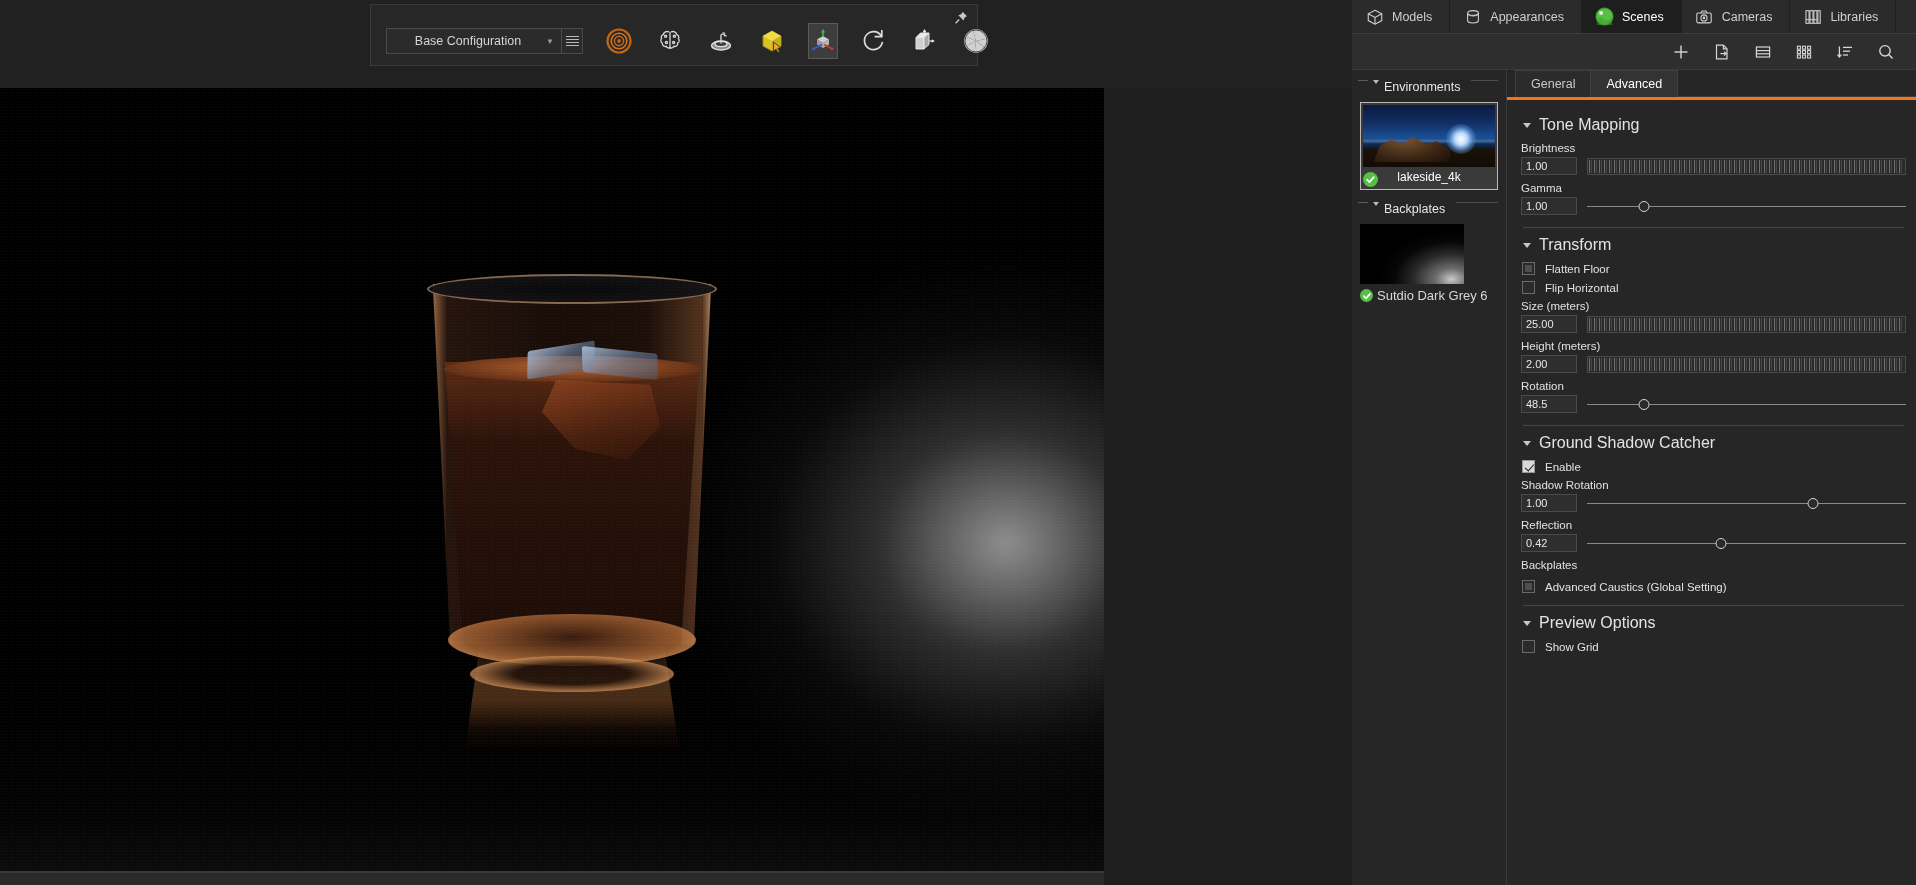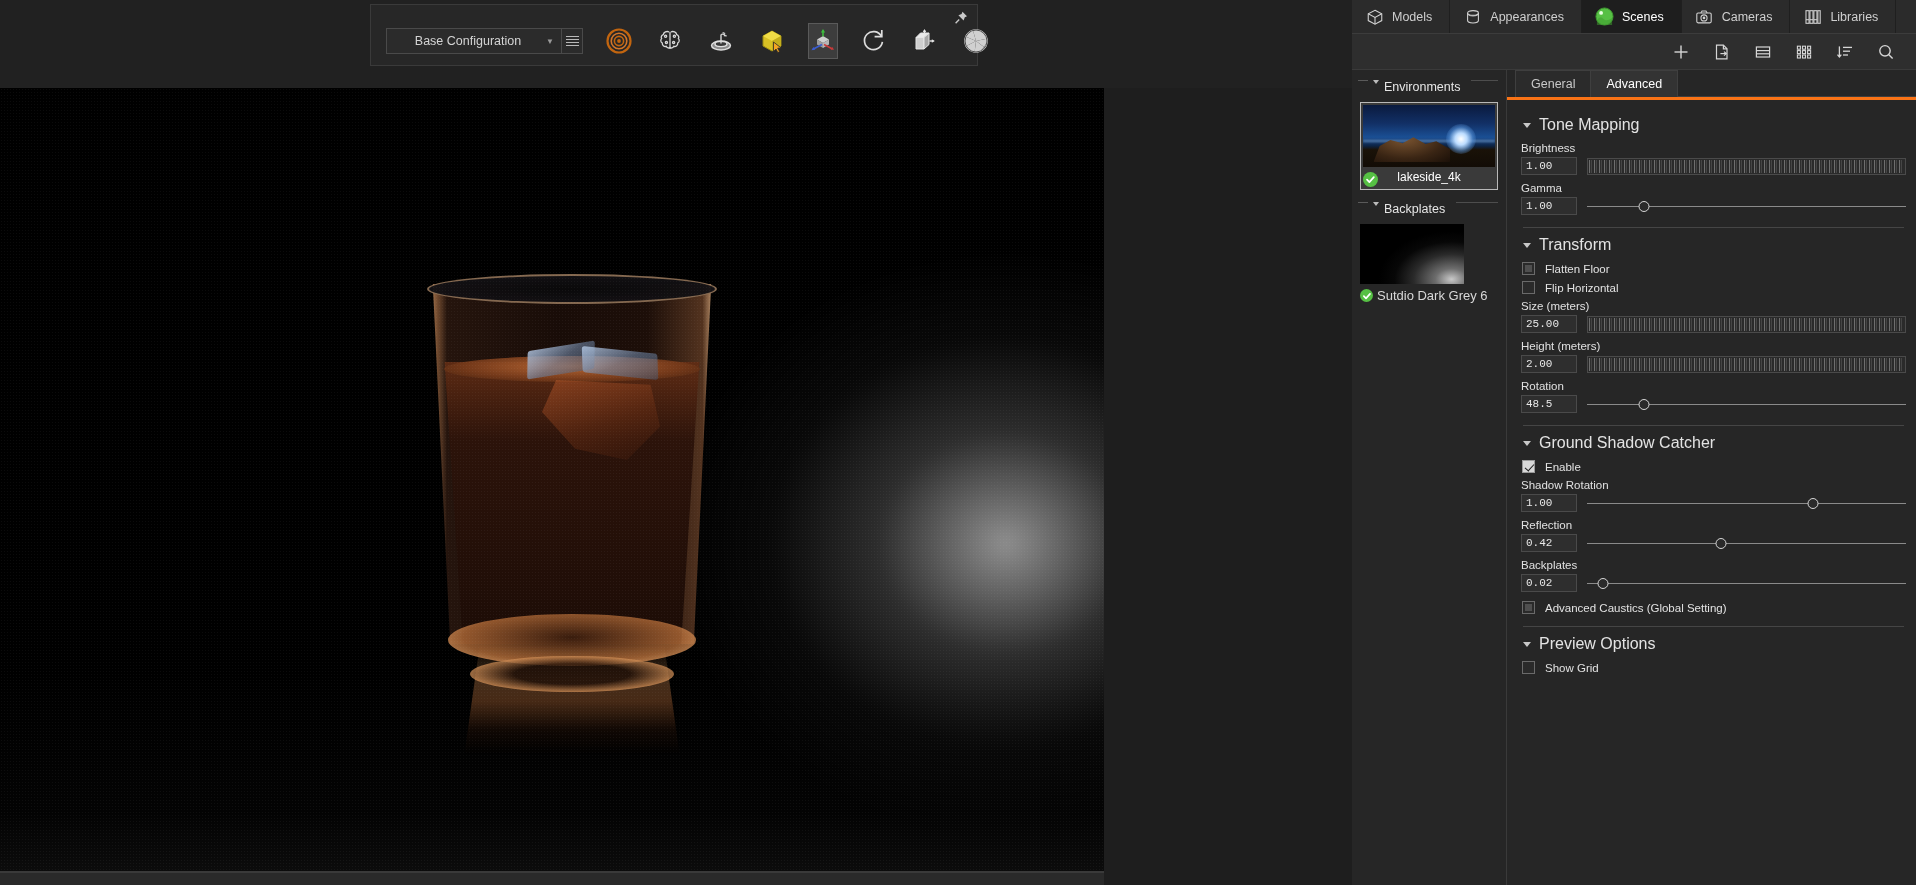--- a/index.html
+++ b/index.html
@@ -182,21 +182,21 @@
             background:#2b2b2b; border:1px solid #3f3f3f; border-bottom:none; cursor:pointer; margin-right:-1px;}
   .subtab.active { background:#333333; color:#ffffff; }
   #subtab-filler { flex:1; border-bottom:1px solid #3f3f3f; }
 
   #settings-scroll { position:absolute; left:0; top:30px; right:0; bottom:0; padding:8px 10px 0 14px; overflow:hidden; }
   .grp-head { display:flex; align-items:center; gap:8px; color:#e3e3e3; font-size:16px; margin:8px 0 8px 2px;}
   .fld-label { color:#e0e0e0; font-size:11.5px; margin:0 0 3px 0; }
   .fld-row { display:flex; align-items:center; gap:10px; margin-bottom:7px; }
   .num-in {
     width:56px; height:18px; background:#2e2e2e; border:1px solid #4a4a4a; color:#e8e8e8;
-    font-size:11px; padding:0 4px; line-height:16px; font-family:Liberation Mono, monospace;
+    font-size:11px; padding:0 4px; line-height:16px; font-family:Liberation Sans, sans-serif;
   }
   .ribbon {
     flex:1; height:17px; background:#2a2a2a; border:1px solid #4a4a4a; position:relative; overflow:hidden;
   }
   .ribbon::after {
     content:""; position:absolute; inset:1px;
     background: repeating-linear-gradient(to right,
       #6e6e6e 0px, #6e6e6e 1px, #2e2e2e 1px, #2e2e2e 2px, #454545 2px, #454545 3px, #2a2a2a 3px, #2a2a2a 5px);
   }
   .slider { flex:1; height:14px; position:relative; display:flex; align-items:center; }
@@ -618,27 +618,20 @@
           <div class="fld-label">Reflection</div>
           <div class="fld-row">
             <input class="num-in" value="0.42" style="">
             <div class="slider">
               <div class="track"></div>
                 <div class="knob" style="left: 42%;"></div>
             </div>
           </div>
 
           <div class="fld-label">Backplates</div>
-          <div class="fld-row">
-            <input class="num-in" value="0.02" style="">
-            <div class="slider">
-              <div class="track"></div>
-                <div class="knob" style="left: 5%;"></div>
-            </div>
-          </div>
 
           <div class="cb-row" style="margin-top:9px">
             <span class="cbox semi"></span>
             <span class="cb-label">Advanced Caustics (Global Setting)</span>
           </div>
 
           <div class="divider"></div>
 
           <div class="grp-head">
             <span class="caret"></span>

